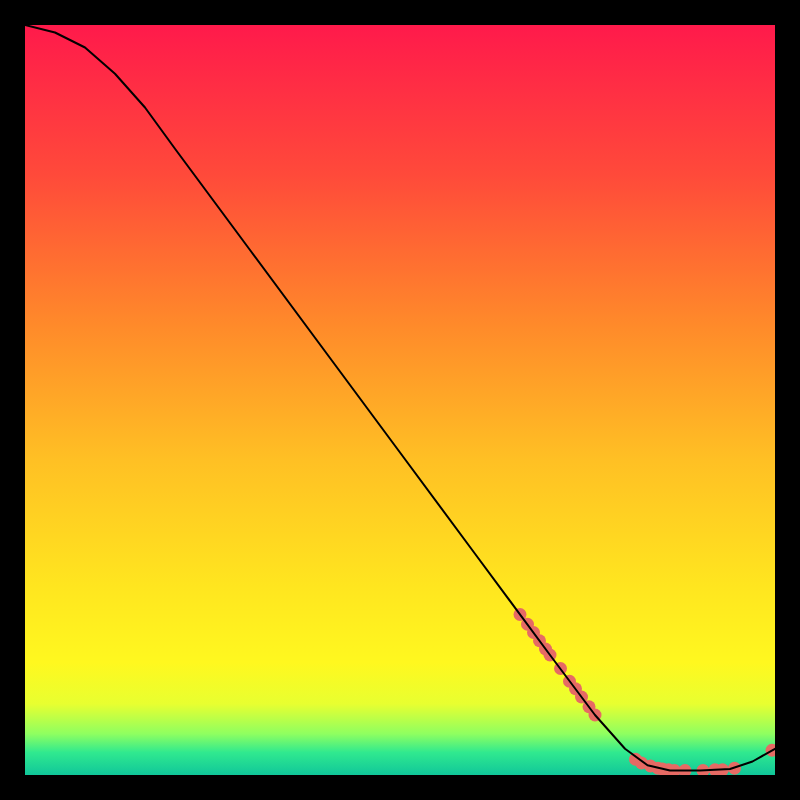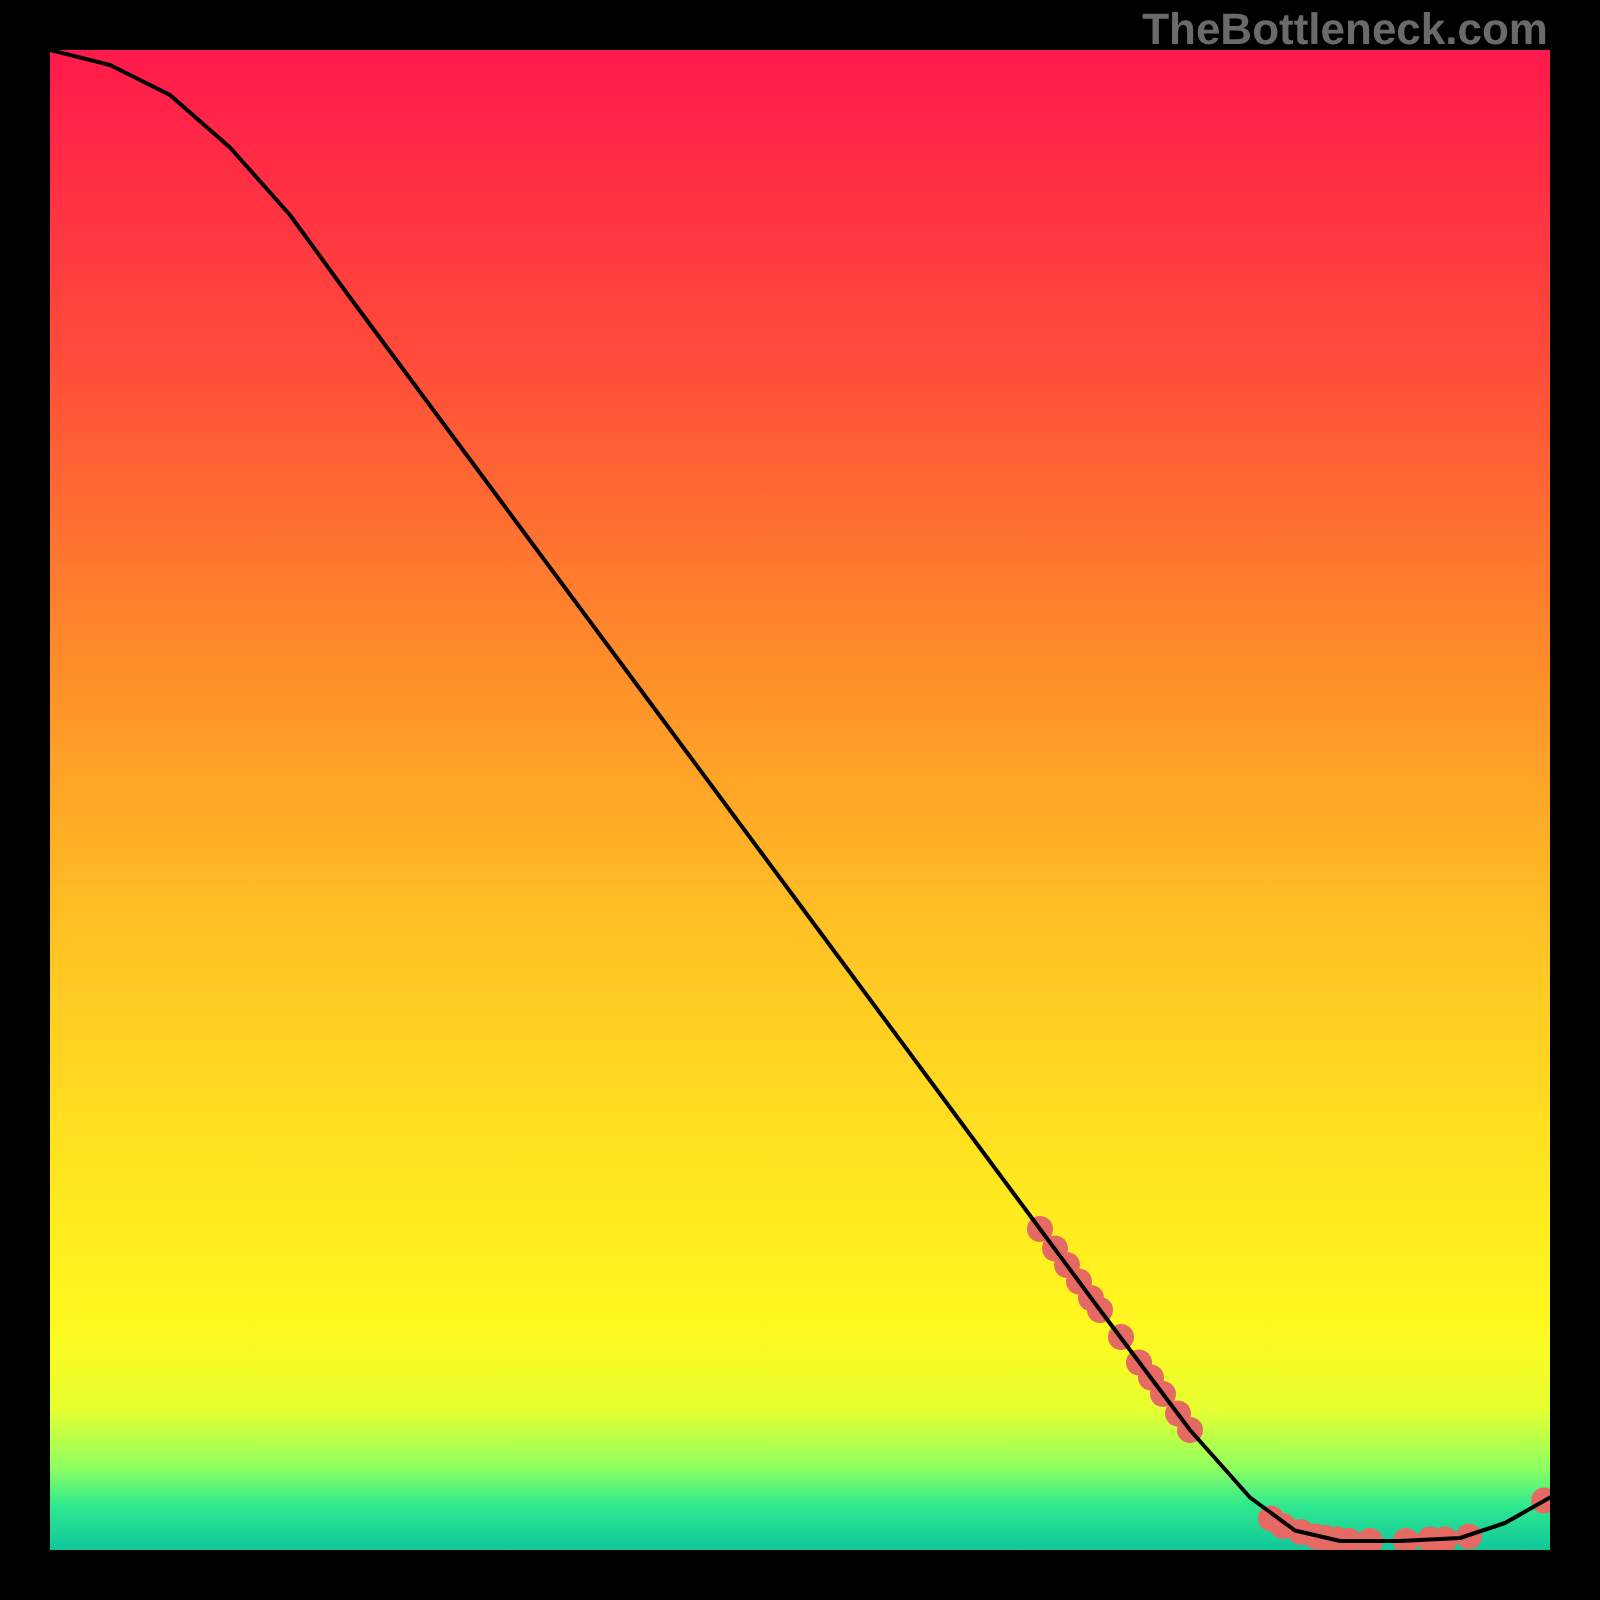--- a/index.html
+++ b/index.html
@@ -32,21 +32,20 @@
     font-weight: bold;
     color: #6a6a6a;
     letter-spacing: 0px;
   }
   svg { display: block; }
 </style>
 </head>
 <body>
 <div class="stage">
 
-  <div class="watermark">TheBottleneck.com</div>
 
   <svg class="plot" viewBox="0 0 750 750" preserveAspectRatio="none">
     <defs>
       <linearGradient id="bg" x1="0" y1="0" x2="0" y2="1">
 
       <stop offset="0.00%" stop-color="#ff1a4b"></stop>
           <stop offset="20.00%" stop-color="#ff4a3a"></stop>
           <stop offset="40.00%" stop-color="#ff8a2a"></stop>
           <stop offset="58.00%" stop-color="#ffc024"></stop>
           <stop offset="75.00%" stop-color="#ffe61f"></stop>

